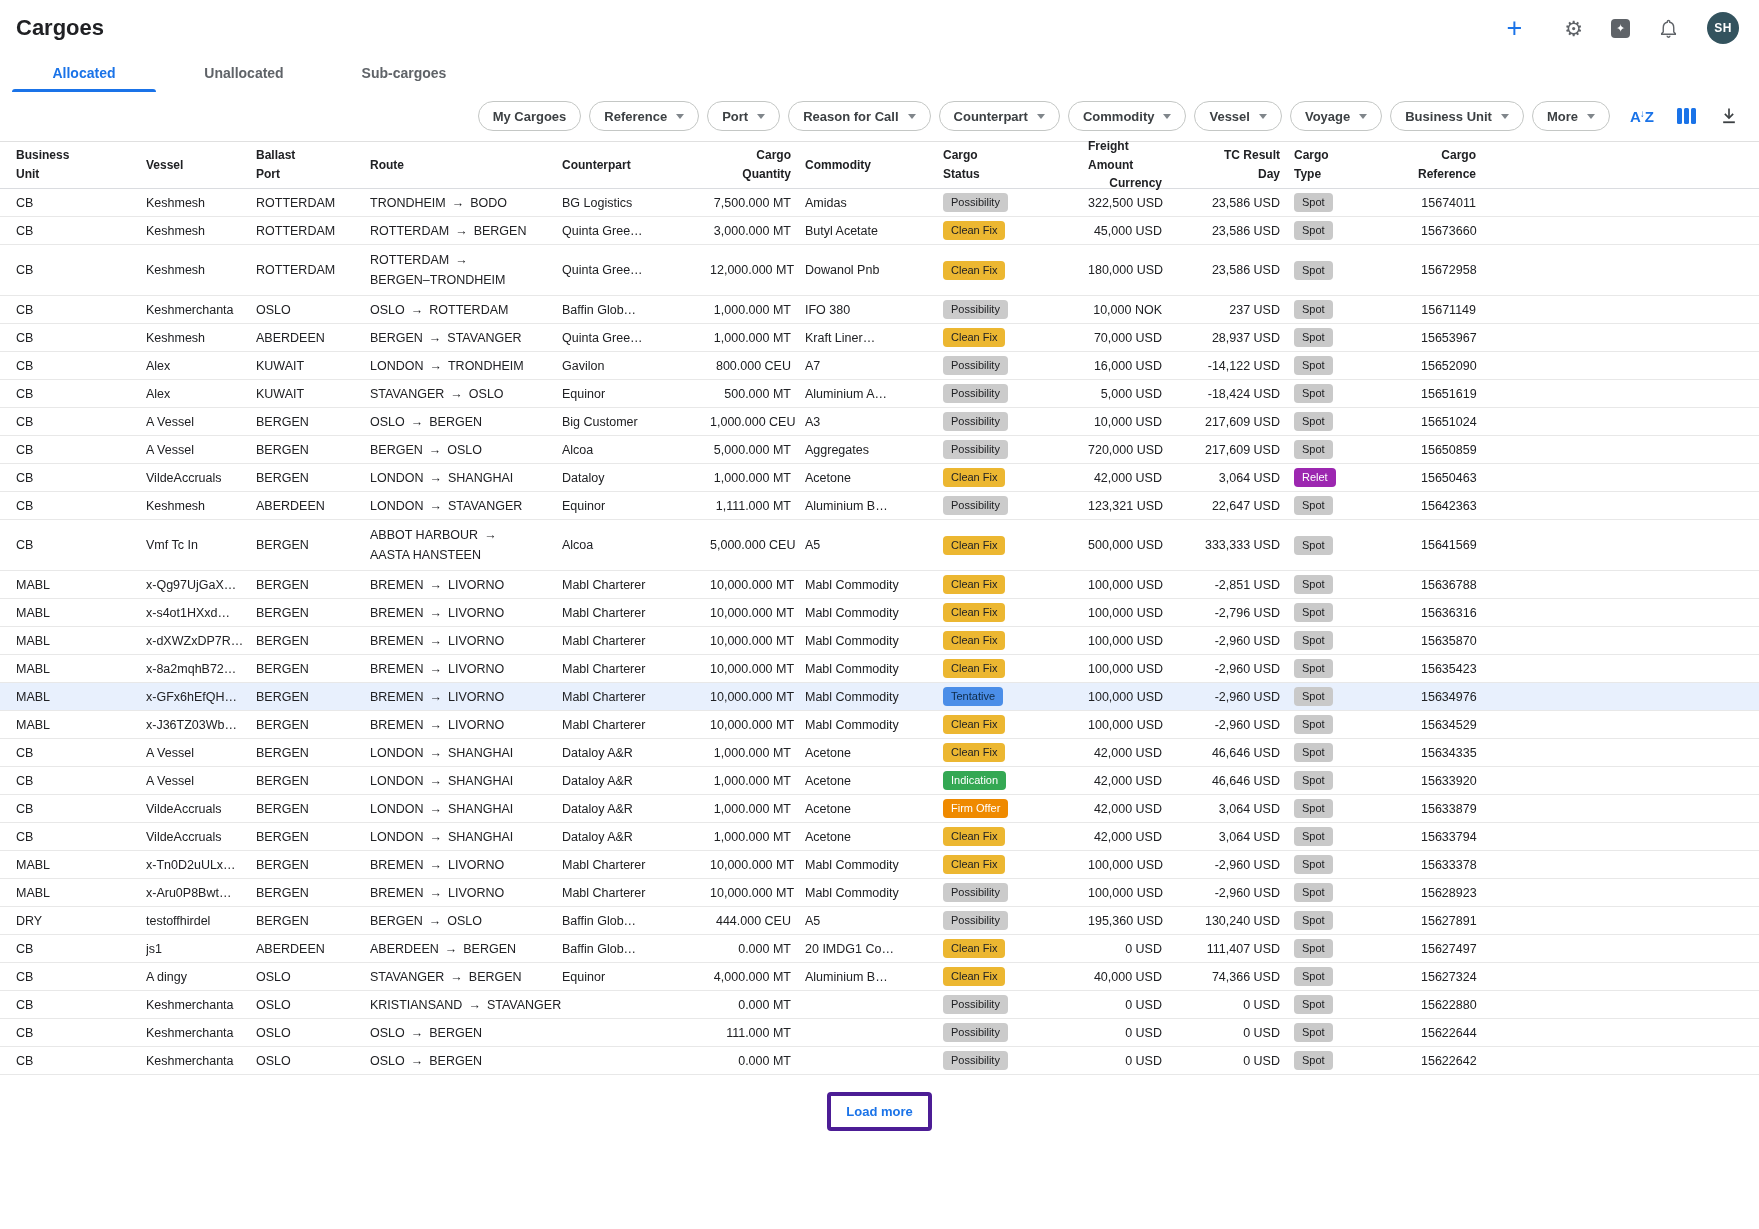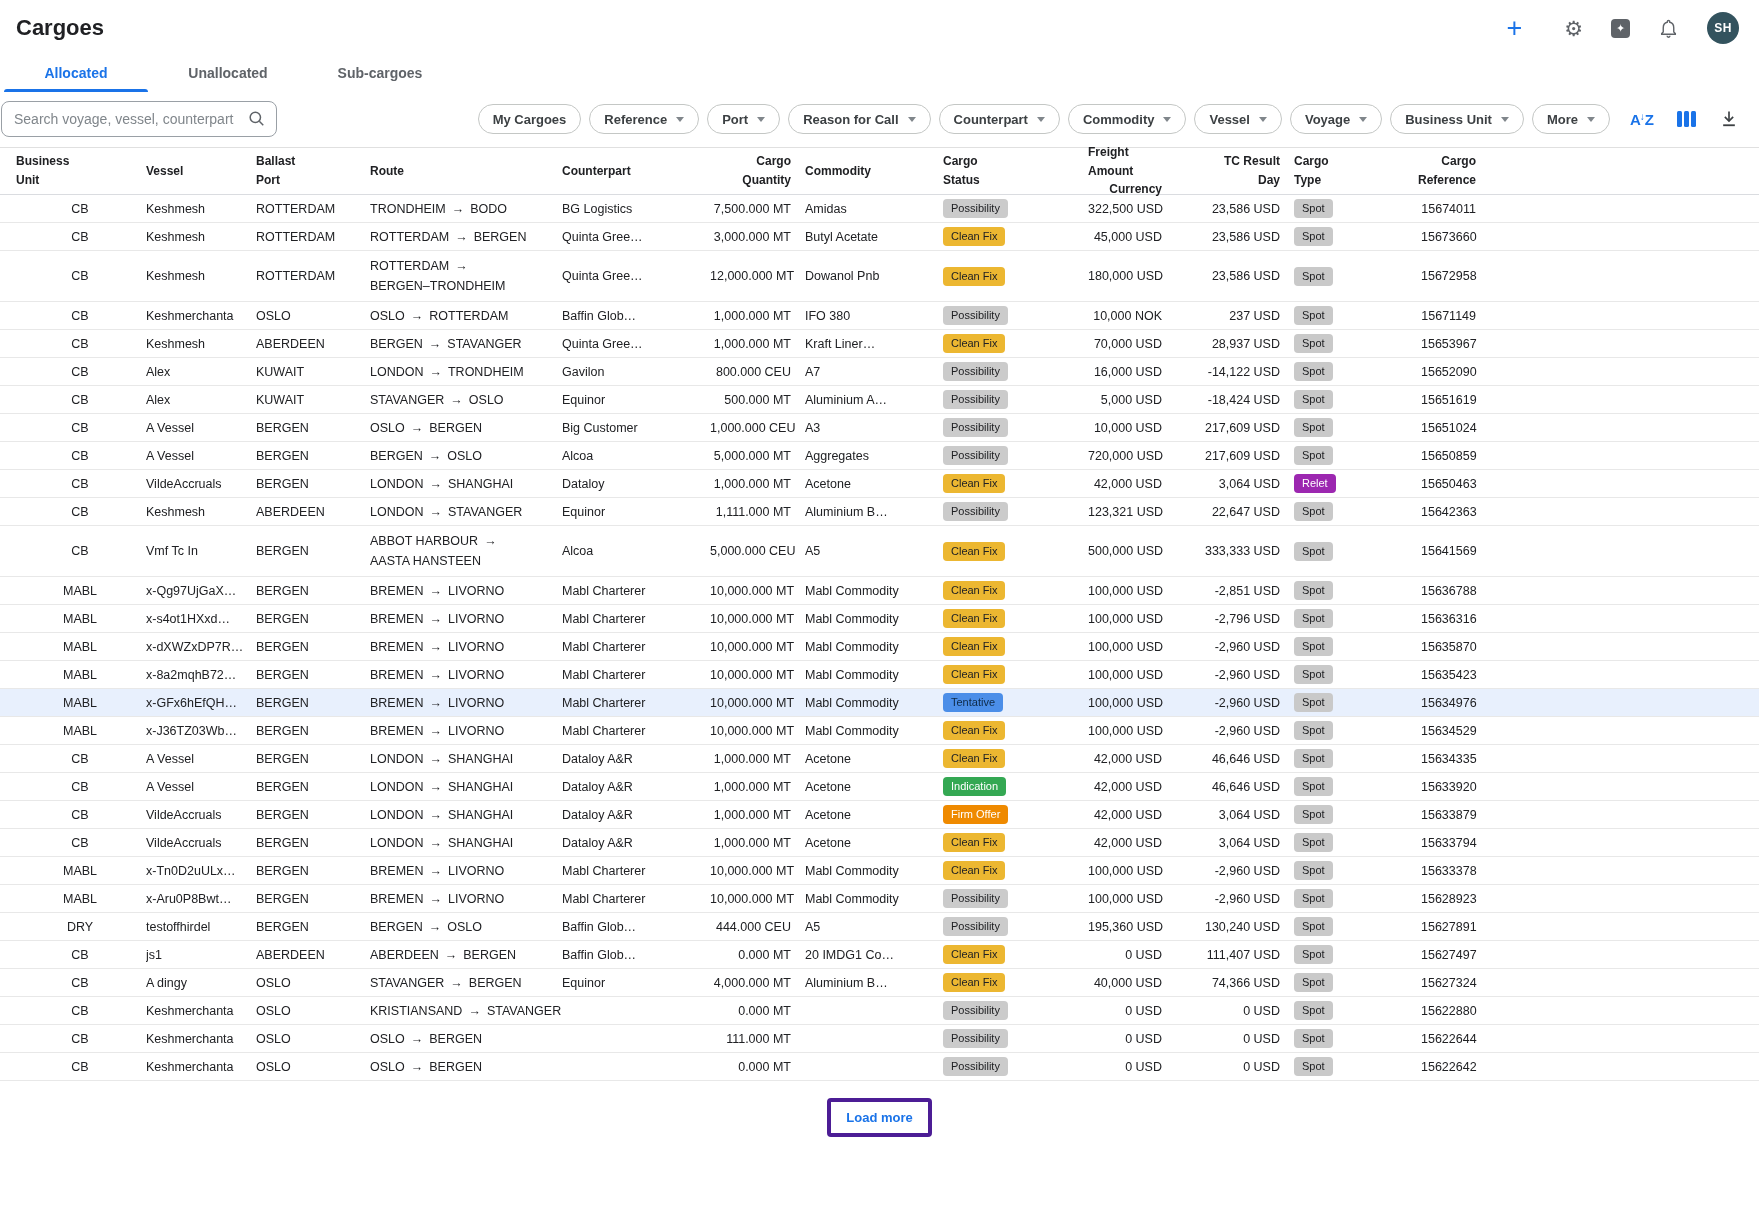--- a/index.html
+++ b/index.html
@@ -17,21 +17,21 @@
   .icon-btn { background:none; border:none; padding:0; cursor:pointer; display:flex; align-items:center; justify-content:center; }
   .plus { color:var(--accent); font-size:27px; font-weight:400; line-height:20px; margin-right:14px; }
   .gear { font-size:21px; color:#5f6368; line-height:21px; }
   .fb { width:19px; height:19px; background:#5f6368; border-radius:4px; color:#fff; font-size:11px;
         display:flex; align-items:center; justify-content:center; }
   .avatar { width:32px; height:32px; border-radius:50%; background:var(--avatar-bg); color:#fff;
             font-size:12px; font-weight:bold; display:flex; align-items:center; justify-content:center; letter-spacing:.4px; }
   
   .tabbar { display:flex; margin-top:8px; }
   .tab { min-width:152px; text-align:center; padding:13px 4px 11px; font-size:14px; font-weight:bold;
-         color:#5f6368; cursor:pointer; position:relative; }
+         color:#5f6368; cursor:pointer; position:relative;margin-left:8px; }
   .tab.active { color:var(--accent); }
   .tab.active::after { content:""; position:absolute; left:4px; right:4px; bottom:0; height:3px;
                        background:var(--accent); border-radius:3px 3px 0 0; }
   
   .toolbar { display:flex; align-items:center; padding:9px 16px 10px 1px; }
   .search { position:relative; width:276px; flex:none; }
   .search input { width:100%; height:36px; border:1px solid #9aa0a6; border-radius:8px;
                   padding:0 38px 0 12px; font-size:14px; color:#202124; outline:none;
                   font-family:"Liberation Sans", sans-serif; }
   .search input::placeholder { color:#80868b; }
@@ -52,21 +52,21 @@
   thead th { border-top:1px solid #e0e0e0; border-bottom:1px solid #dadce0; padding:0 14px 0 0;
              text-align:left; vertical-align:middle; }
   thead th.first { padding-left:16px; }
   .th { display:flex; flex-direction:column; justify-content:center; height:46px;
         font-size:12px; font-weight:bold; color:#202124; line-height:1.55; }
   th.num .th { align-items:flex-end; }
   tbody tr { border-bottom:1px solid #e8e8e8; }
   tbody tr.hl { background:var(--row-highlight); }
   td { font-size:12.5px; color:#202124; height:28px; padding:0 14px 0 0;
        white-space:nowrap; overflow:hidden; vertical-align:middle; }
-  td.first { padding-left:28px;text-align:center; }
+  td.first { padding-left:16px; }
   td.num { text-align:right; }
   td.route .arr { font-weight:bold; margin:0 6px; }
   td.route.wrap { white-space:normal; line-height:1.6; padding-top:5px; padding-bottom:5px; }
   .badge { display:inline-block; font-size:11px; line-height:17px; padding:1px 8px; border-radius:4px; }
   .badge.possibility { background:var(--badge-possibility); color:#202124; }
   .badge.clean-fix   { background:var(--badge-clean-fix);   color:#202124; }
   .badge.tentative   { background:var(--badge-tentative);   color:#0e2a47; }
   .badge.indication  { background:var(--badge-indication);  color:#fff; }
   .badge.firm-offer  { background:var(--badge-firm-offer);  color:#fff; }
   .badge.relet       { background:var(--badge-relet);       color:#fff;text-align:center; }
@@ -102,27 +102,20 @@
   </div>
 </div>
 
 <div class="tabbar">
     <div class="tab active">Allocated</div>
     <div class="tab">Unallocated</div>
     <div class="tab">Sub-cargoes</div>
   </div>
 
 <div class="toolbar">
-  <div class="search">
-    <input type="text" placeholder="Search voyage, vessel, counterpart" style="">
-    <svg class="mag" width="20" height="20" viewBox="0 0 24 24">
-      <circle cx="10" cy="10" r="6.2" fill="none" stroke="#5f6368" stroke-width="1.8"></circle>
-      <line x1="14.8" y1="14.8" x2="19.5" y2="19.5" stroke="#5f6368" stroke-width="1.8"></line>
-    </svg>
-  </div>
   <div class="chips">
       <div class="chip">
         <span>My Cargoes</span>
       </div>
       <div class="chip">
         <span>Reference</span>
         <span class="caret"></span>
       </div>
       <div class="chip">
         <span>Port</span>

